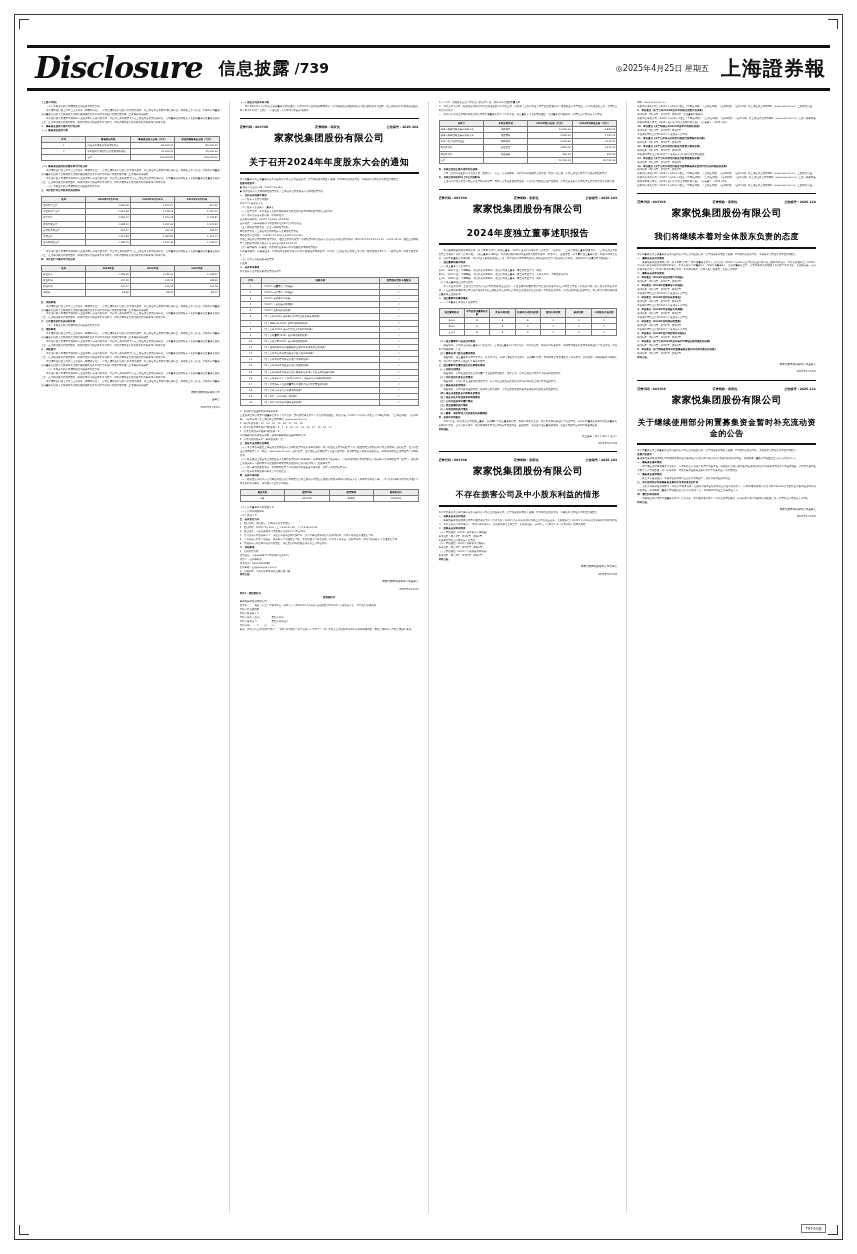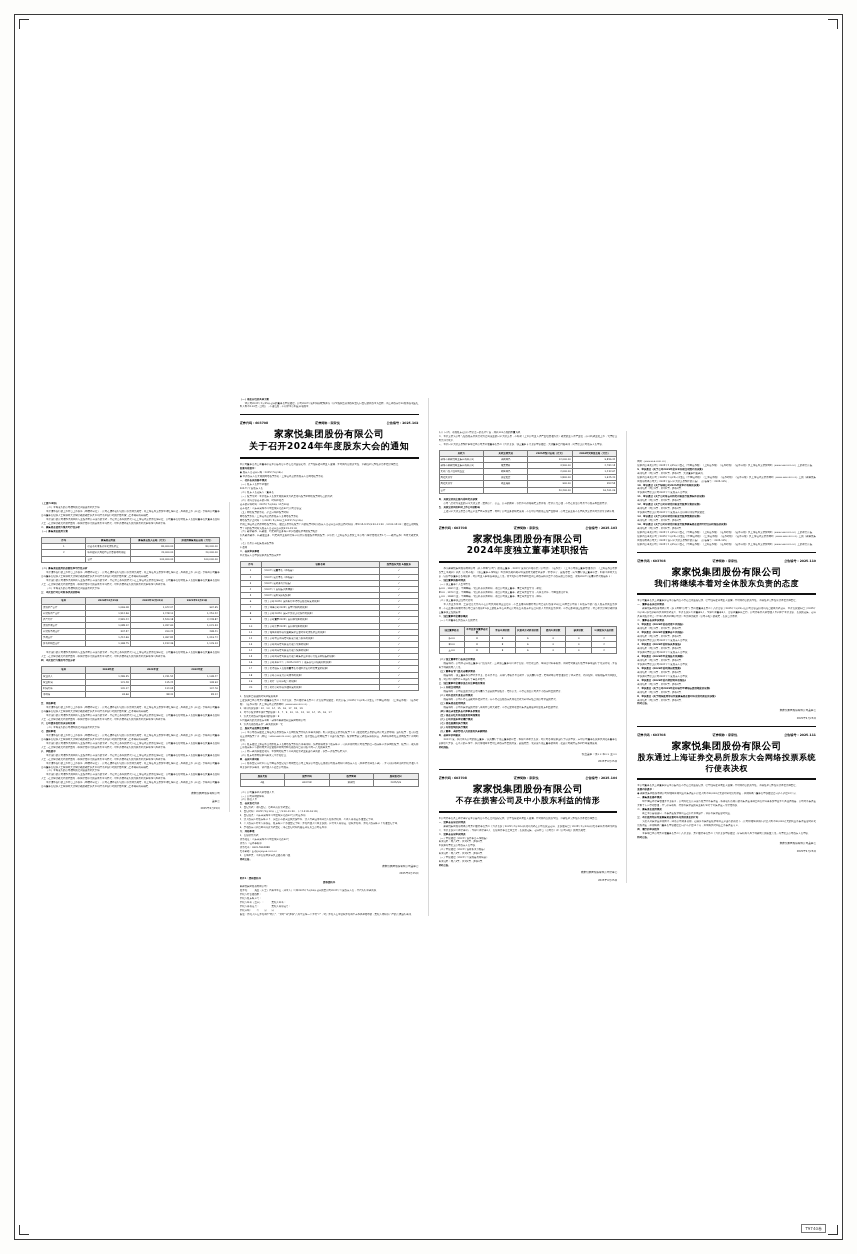--- a/index.html
+++ b/index.html
@@ -35,21 +35,21 @@
   .mh-spacer{flex:1;}
   .mh-date{font-size:8px;color:#222;margin-right:12px;white-space:nowrap;}
   .mh-paper{
     font-family:"DejaVu Serif","Liberation Serif",serif;
     font-weight:bold;font-size:20px;color:#111;letter-spacing:1px;
     white-space:nowrap;
   }
   
   .cols{
     position:absolute;left:26px;right:26px;top:86px;bottom:26px;
-    display:flex;gap:10px;align-items:center;
+    display:flex;gap:10px;
   }
   .col{
     flex:1;position:relative;overflow:hidden;
     border-right:1px solid #d8d8d8;padding-right:9px;box-sizing:border-box;
   }
   .col:last-child{border-right:none;padding-right:0;}
   .tiny{
     font-size:2.45px;line-height:1.62;color:#2b2b2b;text-align:justify;
     word-break:break-all;
   }
@@ -63,21 +63,21 @@
     display:flex;justify-content:space-between;font-size:3.1px;
     font-weight:bold;color:#111;margin-bottom:3px;
   }
   .art-meta span{white-space:nowrap;}
   .art-company{
     text-align:center;font-size:9.5px;font-weight:bold;color:#000;
     line-height:1.25;letter-spacing:0.5px;
   }
   .art-title{
     text-align:center;font-size:9px;font-weight:bold;color:#000;
-    line-height:1.3;letter-spacing:0.5px;margin-top:1px;
+    line-height:1.3;letter-spacing:0.5px;margin-top:13px;
   }
   .art-title.sm{font-size:8px;}
   .rule-dbl{border-top:2px solid #111;margin:4px 0 4px;}
   
   table.t{
     width:100%;border-collapse:collapse;margin:3px 0 4px;
     font-size:2.4px;color:#222;table-layout:fixed;
   }
   table.t th,table.t td{
     border:0.4px solid #7b7b7b;padding:1px 1px;line-height:1.3;
@@ -104,20 +104,30 @@
 </head>
 <body>
 
 <div class="page">
   <div class="sheet">
     <div class="corner c-tl"></div>
     <div class="corner c-tr"></div>
     <div class="corner c-bl"></div>
     <div class="corner c-br"></div>
 
+    <div class="masthead">
+      <div class="masthead-inner">
+        <div class="disclosure">Disclosure</div>
+        <div class="mh-cn">信息披露</div>
+        <div class="mh-num">/739</div>
+        <div class="mh-spacer"></div>
+        <div class="mh-date">◎2025年4月25日 星期五</div>
+        <div class="mh-paper">上海證券報</div>
+      </div>
+    </div>
 
     <div class="cols">
 
       <div class="col">
         <div class="tiny b">（上接738版）</div>
         <div class="tiny ind">（二）本期发行的公司债券的信息披露及相关安排</div>
         <div class="tiny ind">本次债券发行的上市符合上市条件（即债券转让），公司在债券发行结束后按照相关规定，向上海证券交易所申请挂牌转让，具体的上市（转让）安排由公司董事会或董事会授权人士根据相关法律法规的规定以及市场情况和发行时的监管政策与主承销商协商确定。</div>
         <div class="tiny ind">本次发行的公司债券采用面向专业投资者公开发行的方式，并在符合条件的情况下在上海证券交易所挂牌转让。公司董事会提请股东大会授权董事会及董事会授权人士，在法律法规允许的范围内，根据监管部门的要求及市场情况，对本次债券发行的方案及相关事项作出具体安排。</div>
 
         <div class="tiny b">二、募集资金使用方案及可行性分析</div>
@@ -732,21 +742,21 @@
         <div class="sig">2025年4月25日</div>
 
         <div class="h-line"></div>
         <div class="art-head">
           <div class="art-meta">
             <span>证券代码：603708</span>
             <span>证券简称：家家悦</span>
             <span>公告编号：2025-111</span>
           </div>
           <div class="art-company">家家悦集团股份有限公司</div>
-          <div class="art-title sm">股东通过上海证券交易所股东大会网络投票系统行使表决权</div>
+          <div class="art-title sm">关于继续使用部分闲置募集资金暂时补充流动资金的公告</div>
         </div>
         <div class="rule-dbl"></div>
 
         <div class="tiny">本公司董事会及全体董事保证本公告内容不存在任何虚假记载、误导性陈述或者重大遗漏，并对其内容的真实性、准确性和完整性依法承担法律责任。</div>
         <div class="tiny b">重要内容提示：</div>
         <div class="tiny">● 家家悦集团股份有限公司拟继续使用闲置募集资金不超过人民币30,000万元暂时补充流动资金，使用期限自董事会审议通过之日起不超过12个月。</div>
         <div class="tiny b">一、募集资金基本情况</div>
         <div class="tiny ind">经中国证券监督管理委员会核准，公司向社会公开发行股票并募集资金，扣除发行费用后的募集资金净额已由会计师事务所审验并出具验资报告。公司对募集资金采取了专户存储管理，并与保荐机构、存放募集资金的商业银行签订了募集资金三方监管协议。</div>
         <div class="tiny b">二、募集资金使用情况</div>
         <div class="tiny ind">截至本公告披露日，募集资金投资项目正在按计划推进中，部分募集资金暂时闲置。</div>

